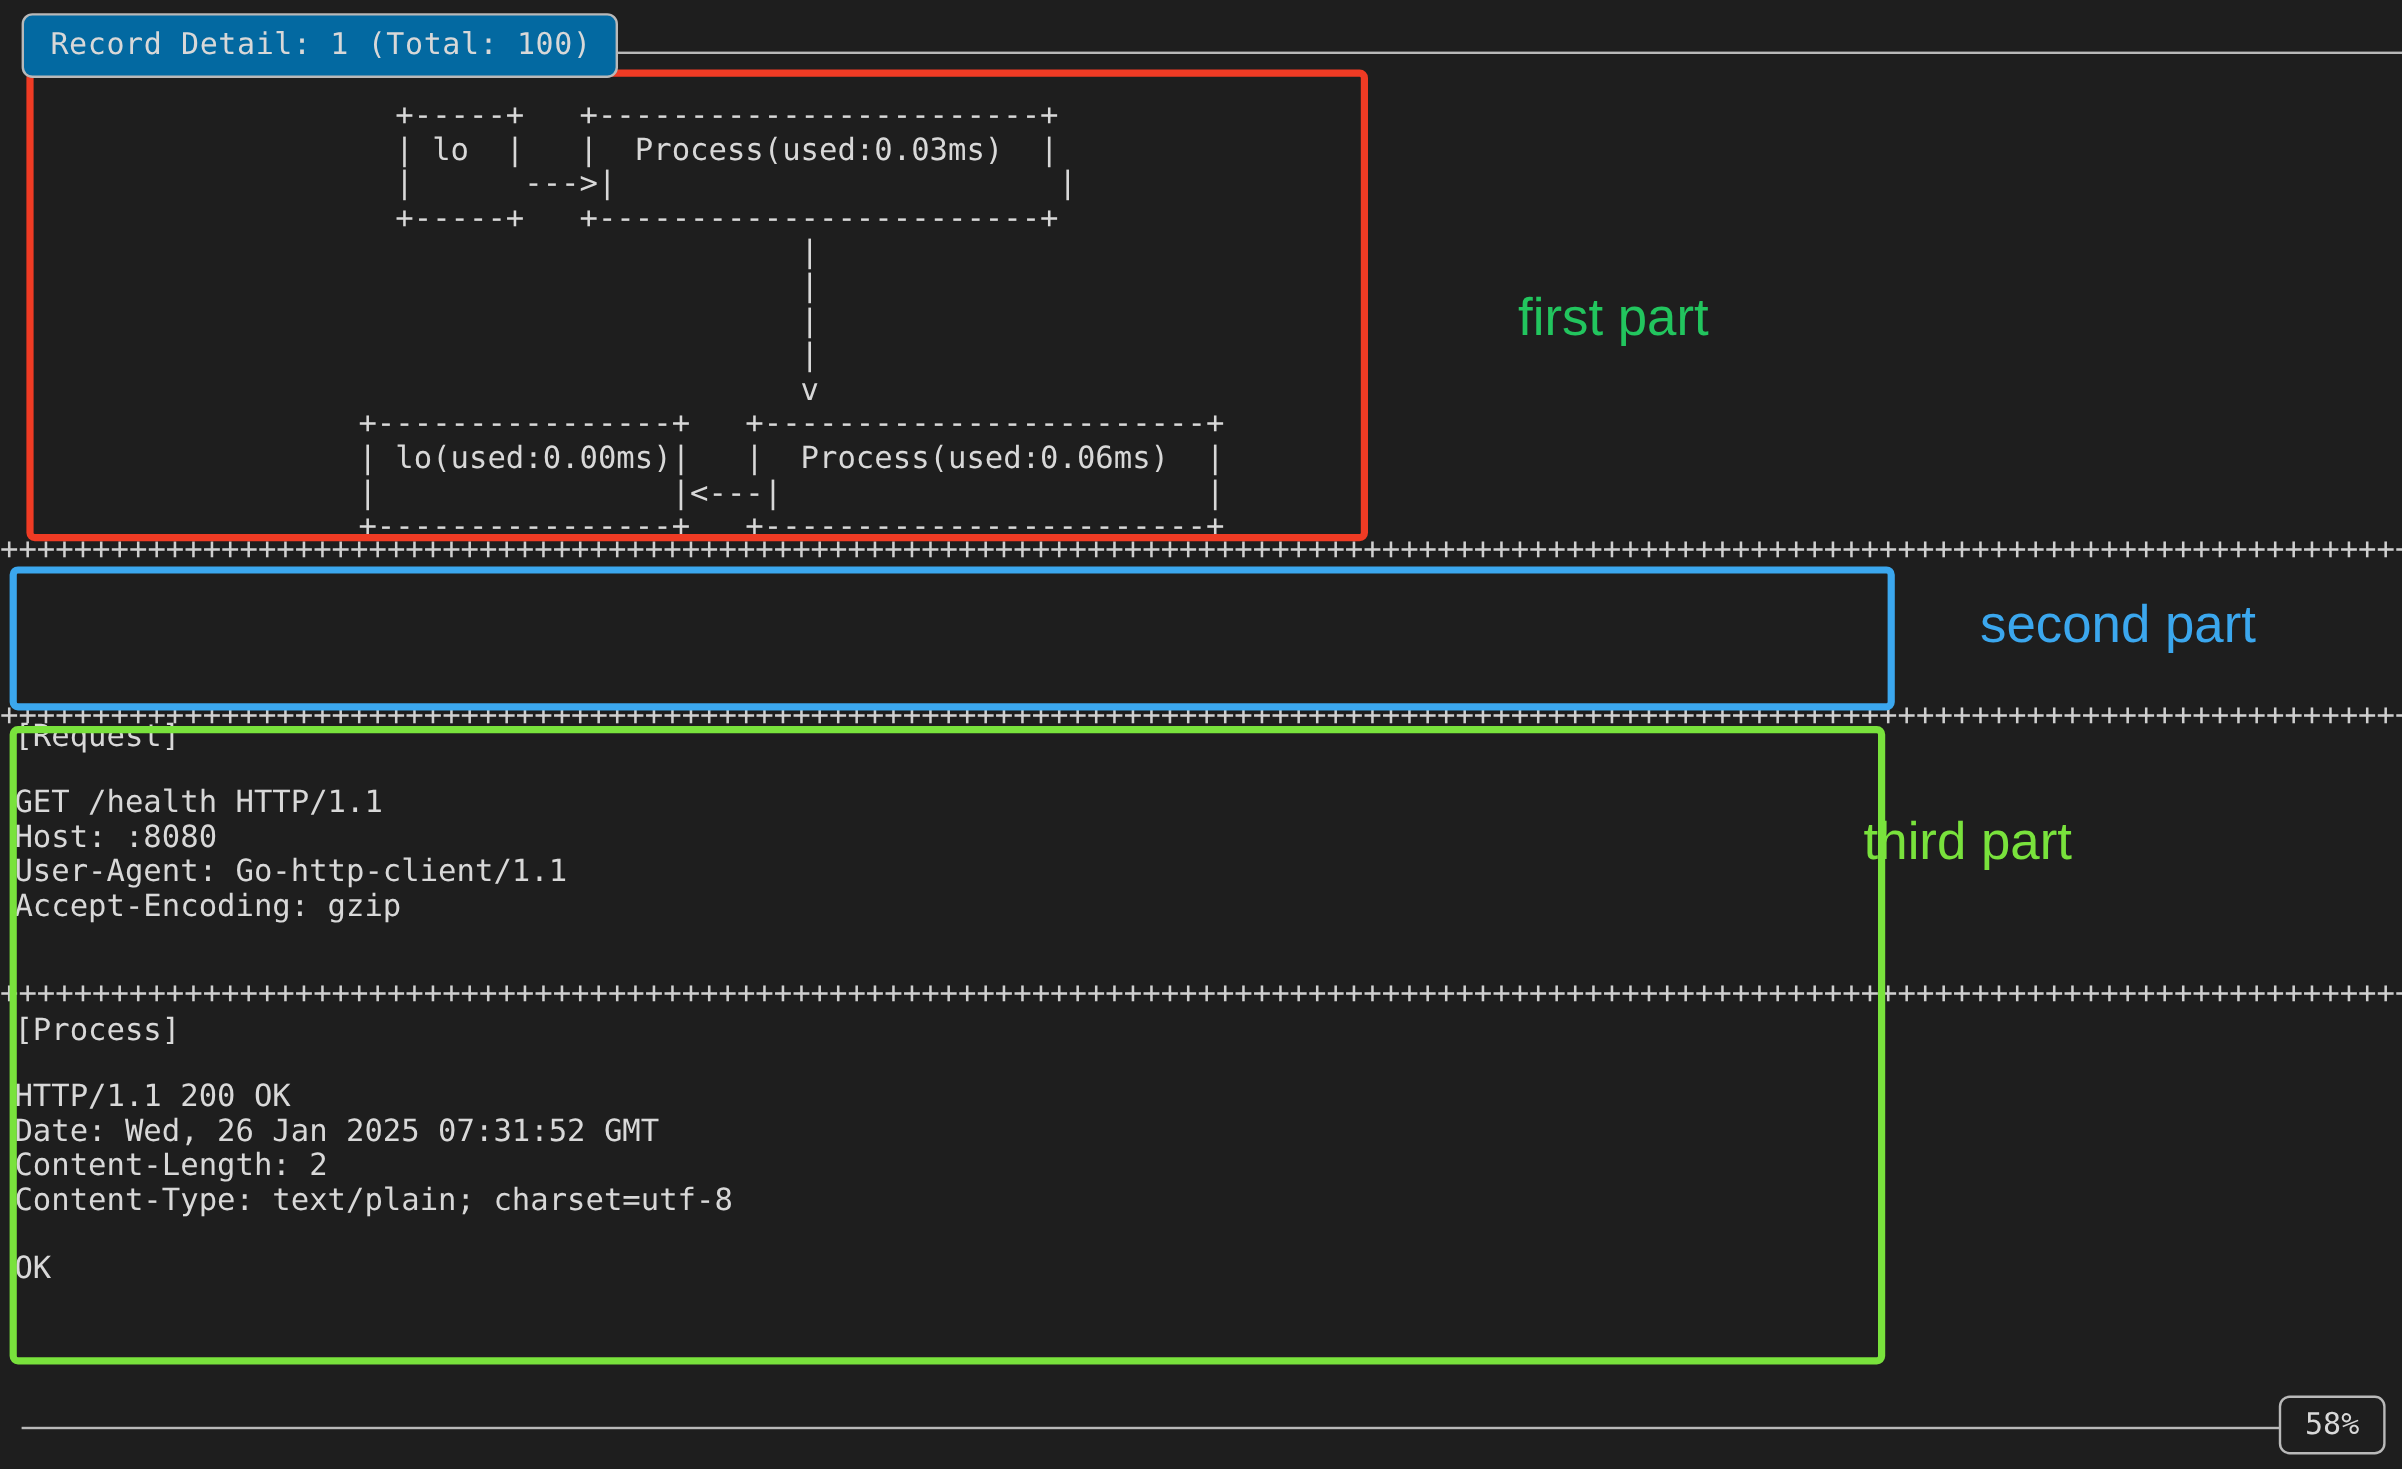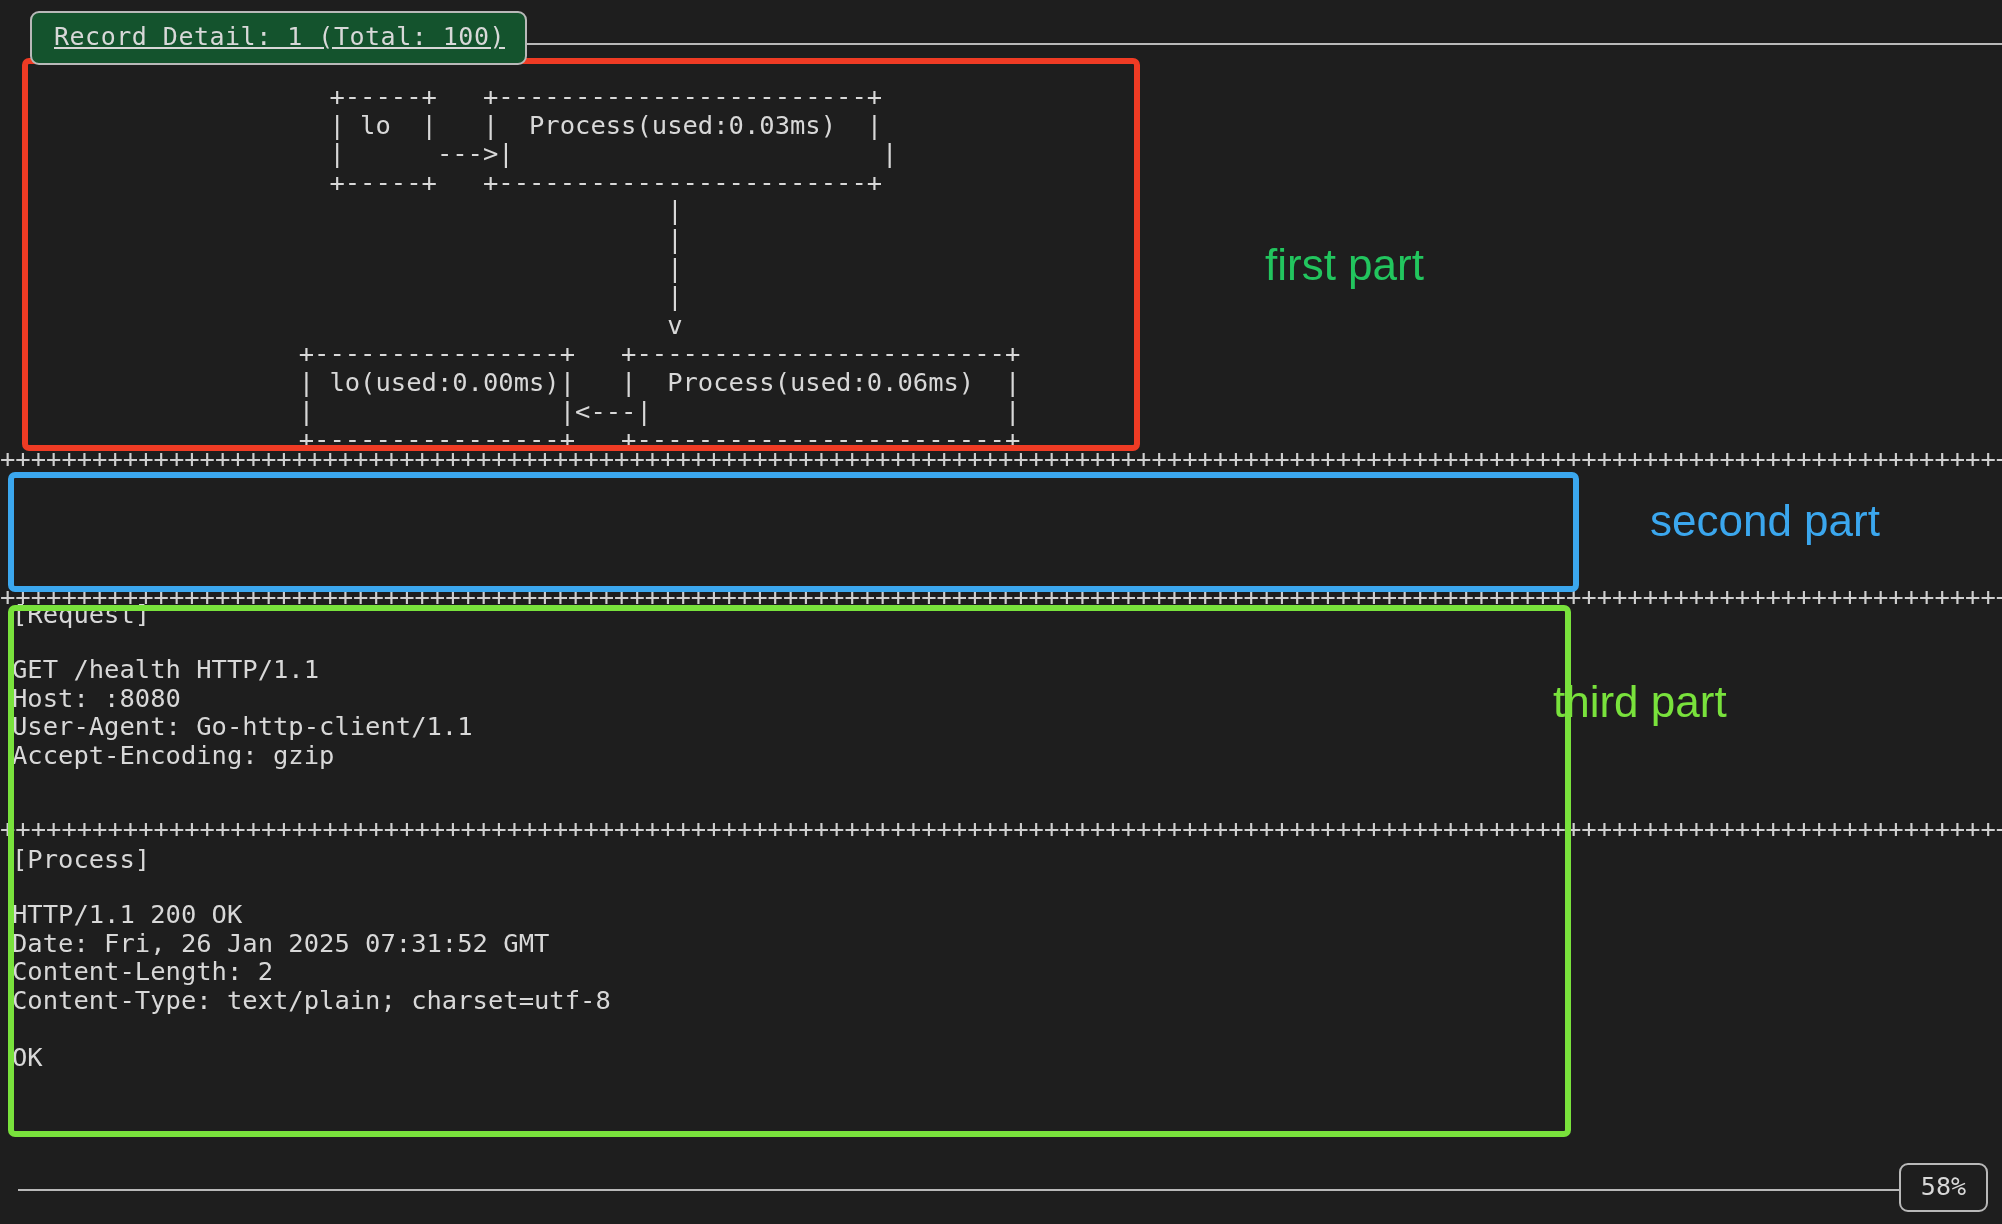--- a/index.html
+++ b/index.html
@@ -37,32 +37,31 @@
     left: 470px;
     top: 49px;
     right: 0px;
     height: 0;
     border-top: 0px solid #b9b9b9;
   }
 
   
   #title-tab {
     position: absolute;
-    left: 30px;
+    left: 18px;
     top: 11px;
     padding: 10px 20px 12px 22px;
     border: 2px solid #b9b9b9;
     border-radius: 9px;
-    background: #14532d;
+    background: #0369a1;
     font-size: 25px;
     line-height: 1.1;
     letter-spacing: 0.5px;
     white-space: nowrap;
     z-index: 6;
-    text-decoration: underline;
   }
 
   
   .mono-block {
     position: absolute;
     font-family: "DejaVu Sans Mono", monospace;
     font-size: 25.5px;
     line-height: 28.6px;
     letter-spacing: 0px;
     white-space: pre;
@@ -191,21 +190,21 @@
   <div class="mono-block" id="req-text" style="left:12px; top:655px;">GET /health HTTP/1.1
 Host: :8080
 User-Agent: Go-http-client/1.1
 Accept-Encoding: gzip</div>
 
   <div class="plus-divider" id="divider-3">+++++++++++++++++++++++++++++++++++++++++++++++++++++++++++++++++++++++++++++++++++++++++++++++++++++++++++++++++++++++++++++++++++++++++++++++++++++++++++++++++++++++++++++++++++++++</div>
 
   <div class="mono-block" style="left:12px; top:845px;">[Process]</div>
 
   <div class="mono-block" id="resp-text" style="left:12px; top:900px;">HTTP/1.1 200 OK
-Date: Fri, 26 Jan 2025 07:31:52 GMT
+Date: Wed, 26 Jan 2025 07:31:52 GMT
 Content-Length: 2
 Content-Type: text/plain; charset=utf-8
 
 OK</div>
 
   <div class="anno-box" id="box-first"></div>
   <div class="anno-box" id="box-second"></div>
   <div class="anno-box" id="box-third"></div>
 
   <div class="anno-label" id="label-first">first part</div>

